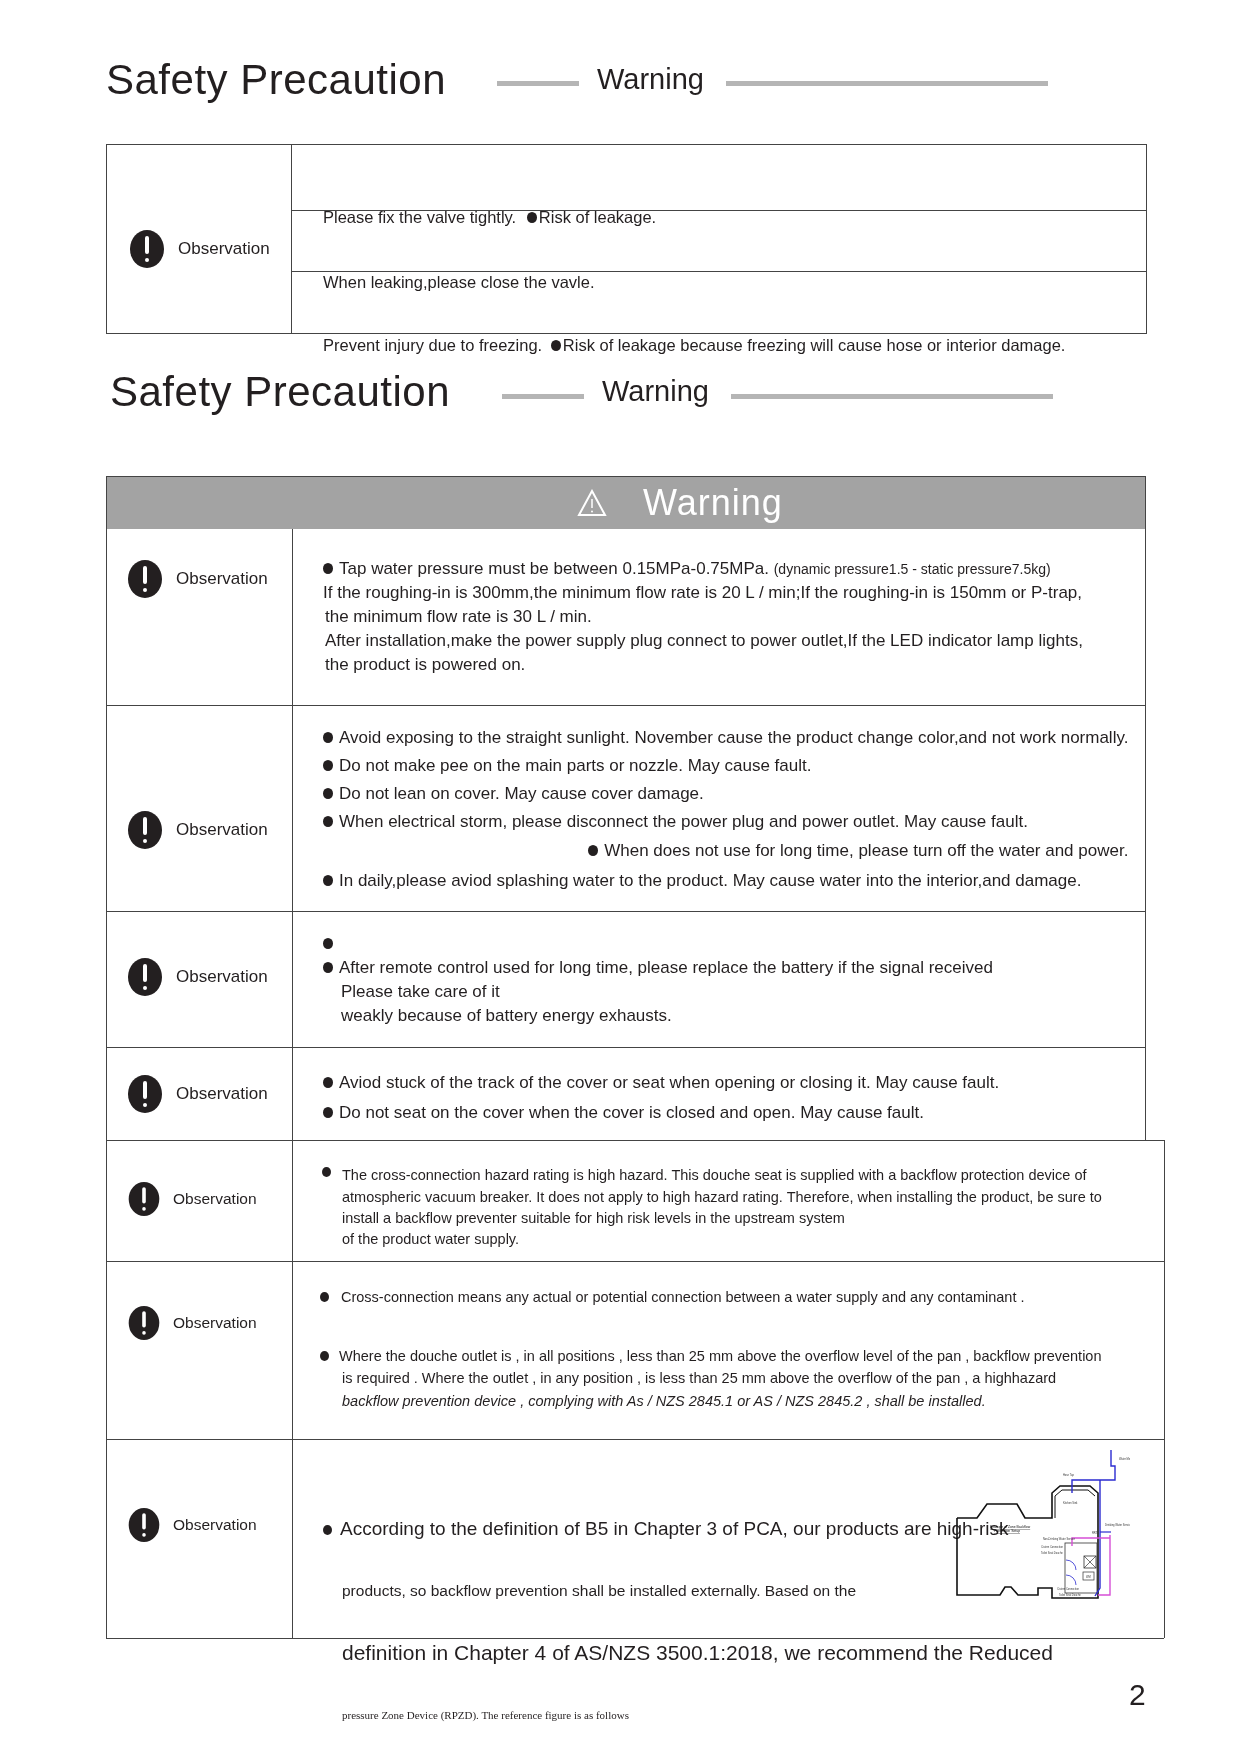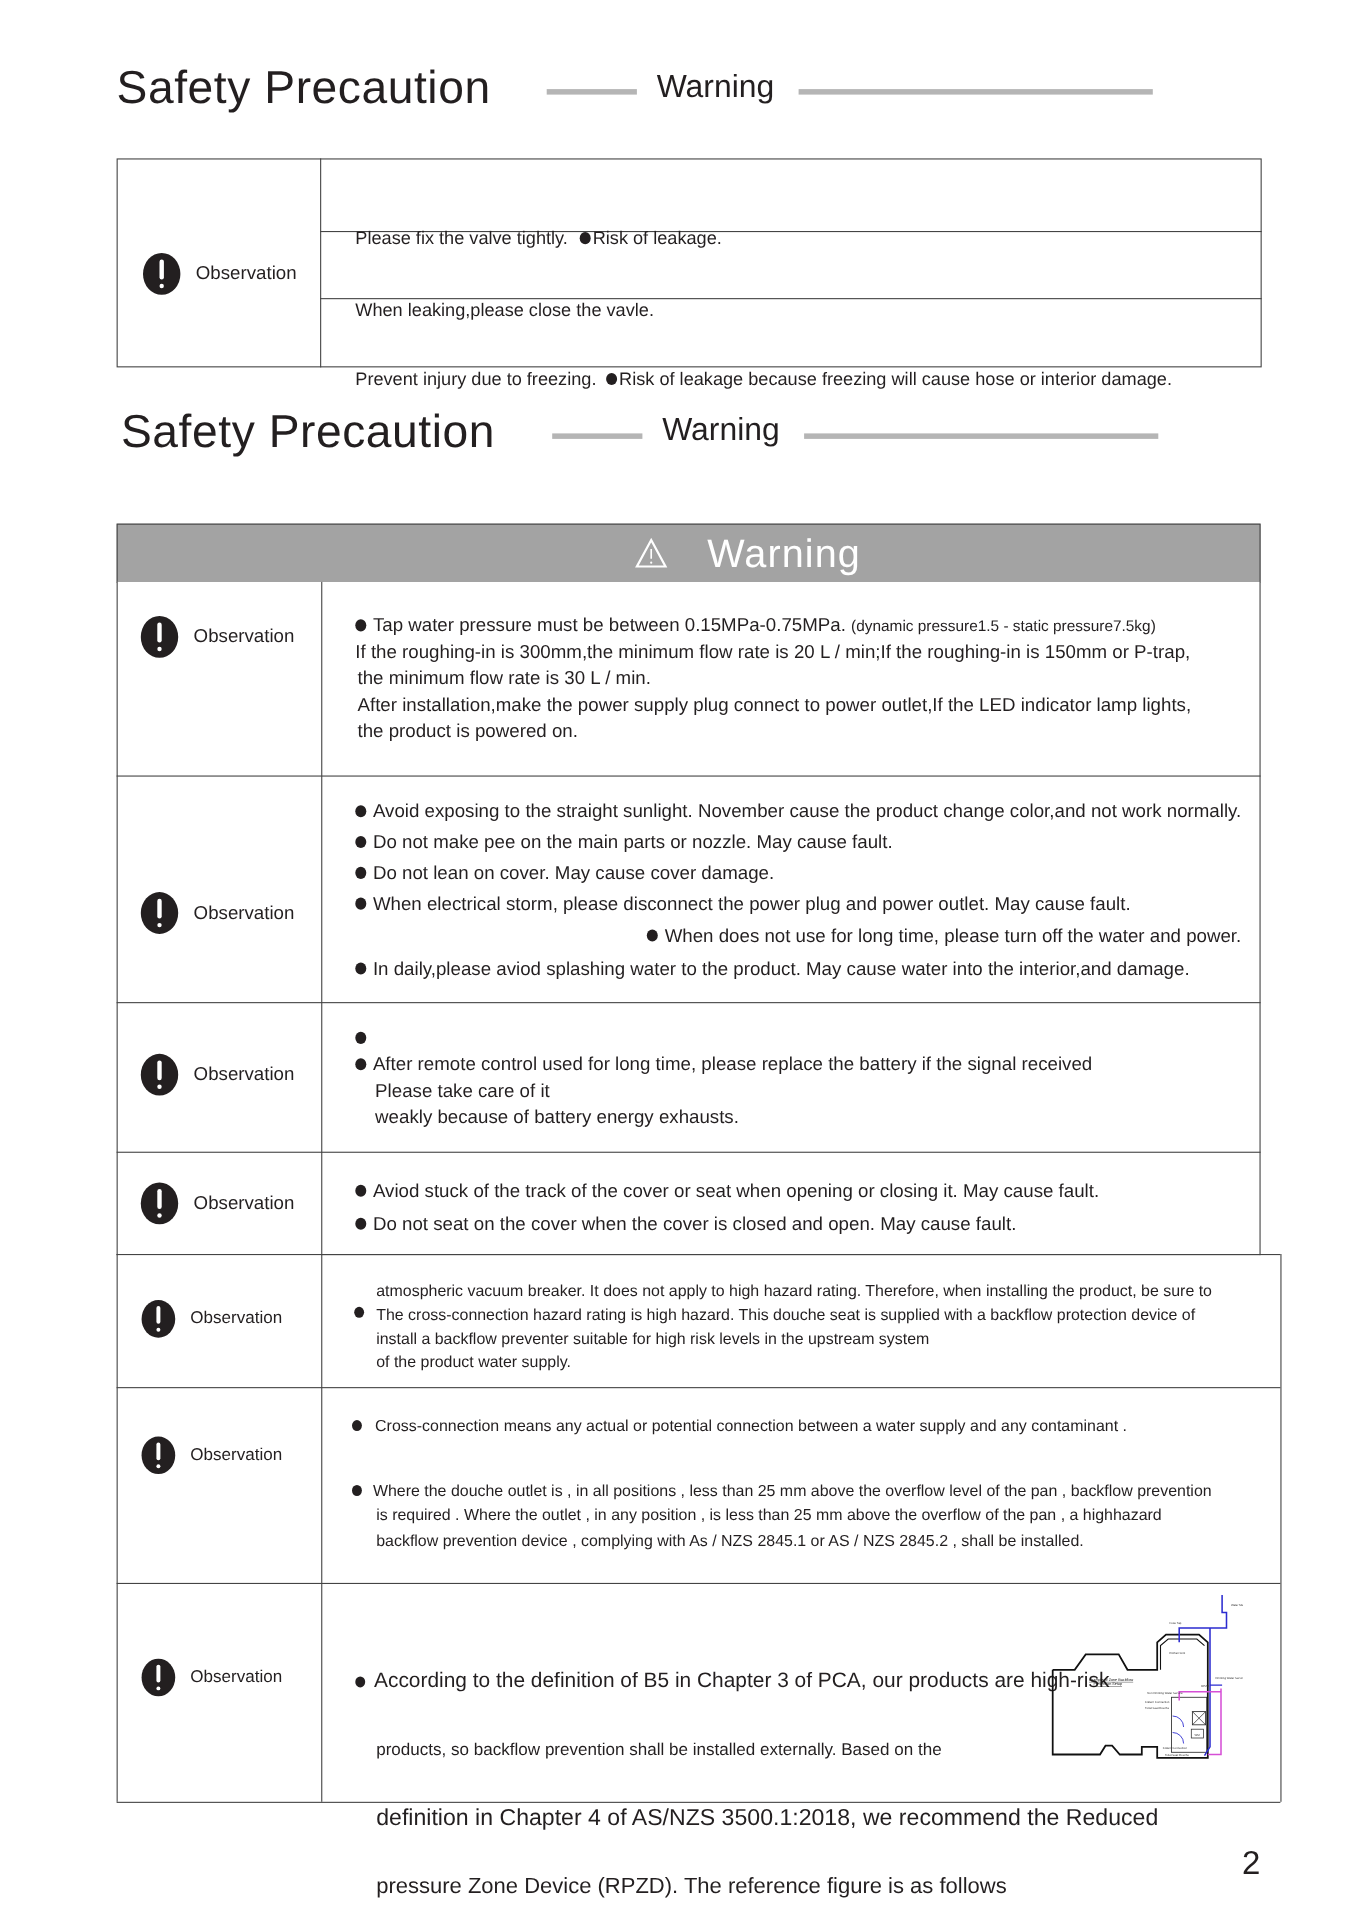--- a/index.html
+++ b/index.html
@@ -128,46 +128,46 @@
 <div class="abs hline" style="left:292px; top:1140px; width:872px;"></div>
 <div class="abs hline" style="left:106px; top:1261px; width:1058px;"></div>
 <div class="abs hline" style="left:106px; top:1439px; width:1058px;"></div>
 <div class="abs hline" style="left:106px; top:1638px; width:1058px;"></div>
 
 <div class="abs obs" style="left:127px; top:1180px; gap:12px; font-size:15.5px;">
   <span class="obs-icon" style="transform:scale(0.9);"></span>
   <span>Observation</span>
 </div>
 <div class="abs" style="left:322px; top:1164px;">
+  <div class="small" style="position:relative;"><span class="bul" style="position:absolute; left:0; top:3px; width:9px; height:10px;"></span><span style="padding-left:20px;">The cross-connection hazard rating is high hazard. This douche seat is supplied with a backflow protection device of</span></div>
   <div class="small" style="padding-left:20px; line-height:21px;">atmospheric vacuum breaker. It does not apply to high hazard rating. Therefore, when installing the product, be sure to</div>
-  <div class="small" style="position:relative;"><span class="bul" style="position:absolute; left:0; top:3px; width:9px; height:10px;"></span><span style="padding-left:20px;">The cross-connection hazard rating is high hazard. This douche seat is supplied with a backflow protection device of</span></div>
   <div class="small" style="padding-left:20px; line-height:21px;">install a backflow preventer suitable for high risk levels in the upstream system</div>
   <div class="small" style="padding-left:20px; line-height:21px;">of the product water supply.</div>
 </div>
 
 <div class="abs obs" style="left:127px; top:1304px; gap:12px; font-size:15.5px;">
   <span class="obs-icon" style="transform:scale(0.9);"></span>
   <span>Observation</span>
 </div>
 <div class="abs" style="left:320px; top:1286px;">
   <div class="small"><span class="bul" style="width:9px; height:10px; margin-right:12px;"></span><span>Cross-connection means any actual or potential connection between a water supply and any contaminant .</span></div>
   <div class="small" style="margin-top:36px;"><span class="bul" style="width:9px; height:10px; margin-right:10px;"></span><span>Where the douche outlet is , in all positions , less than 25 mm above the overflow level of the pan , backflow prevention</span></div>
   <div class="small" style="padding-left:22px;">is required . Where the outlet , in any position , is less than 25 mm above the overflow of the pan , a highhazard</div>
-  <div class="small" style="padding-left:22px;">backflow prevention device , complying with As / NZS 2845.1 or AS / NZS 2845.2 , shall be installed.</div>
+  <div class="small" style="padding-left:22px;font-style:italic;">backflow prevention device , complying with As / NZS 2845.1 or AS / NZS 2845.2 , shall be installed.</div>
 </div>
 
 <div class="abs obs" style="left:127px; top:1506px; gap:12px; font-size:15.5px;">
   <span class="obs-icon" style="transform:scale(0.9);"></span>
   <span>Observation</span>
 </div>
 <div class="abs" style="left:323px; top:1478px;">
   <div class="txt" style="line-height:22px; font-size:19px;"><span class="bul" style="width:9px; height:10px; margin-right:8px;"></span><span>According to the definition of B5 in Chapter 3 of PCA, our products are high-risk</span></div>
   <div class="txt" style="padding-left:19px; line-height:22px; font-size:15.5px;">products, so backflow prevention shall be installed externally. Based on the</div>
   <div class="txt" style="padding-left:19px; line-height:22px; font-size:21px;">definition in Chapter 4 of AS/NZS 3500.1:2018, we recommend the Reduced</div>
-  <div class="txt" style="padding-left:19px; line-height:22px; font-size:20px;">pressure Zone Device (RPZD). The reference figure is as follows</div>
+  <div class="txt" style="padding-left:19px; line-height:22px; font-size:11px;font-family:Liberation Serif, serif;">pressure Zone Device (RPZD). The reference figure is as follows</div>
 </div>
 
 <div class="abs" style="left:955px; top:1448px; width:175px; height:160px;">
   <svg width="175" height="160" viewBox="0 0 175 160">
 
     <polyline points="2,70 22,70 32,56 62,56 70,70 97,70 97,45 105,38 135,38 143,45 143,150 97,150 97,140 83,140 83,147 63,147 56,139 50,139 45,147 2,147 2,70" fill="none" stroke="#111" stroke-width="1.6"></polyline>
     <polyline points="100,70 100,48 107,42 133,42 140,48" fill="none" stroke="#111" stroke-width="1"></polyline>
 
     <rect x="110" y="95" width="32" height="50" fill="none" stroke="#333" stroke-width="0.8"></rect>
     <rect x="129" y="108" width="12" height="12" fill="none" stroke="#333" stroke-width="0.8"></rect>

